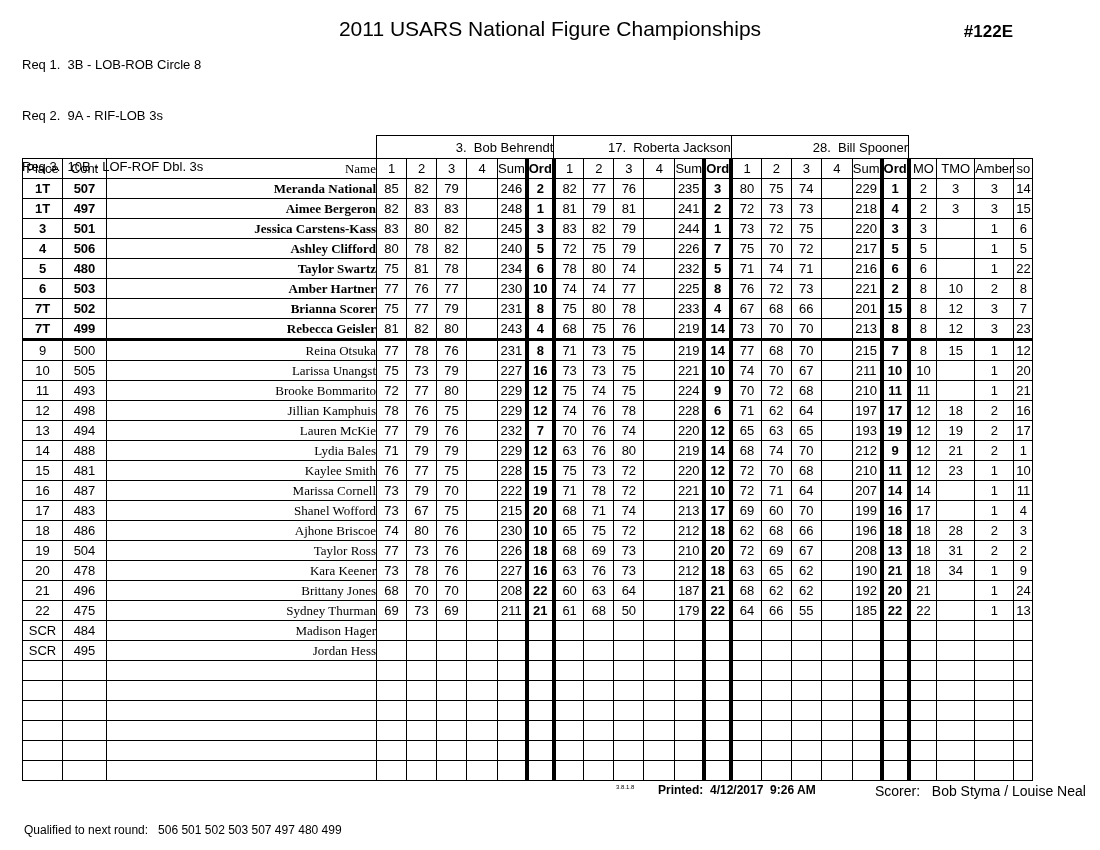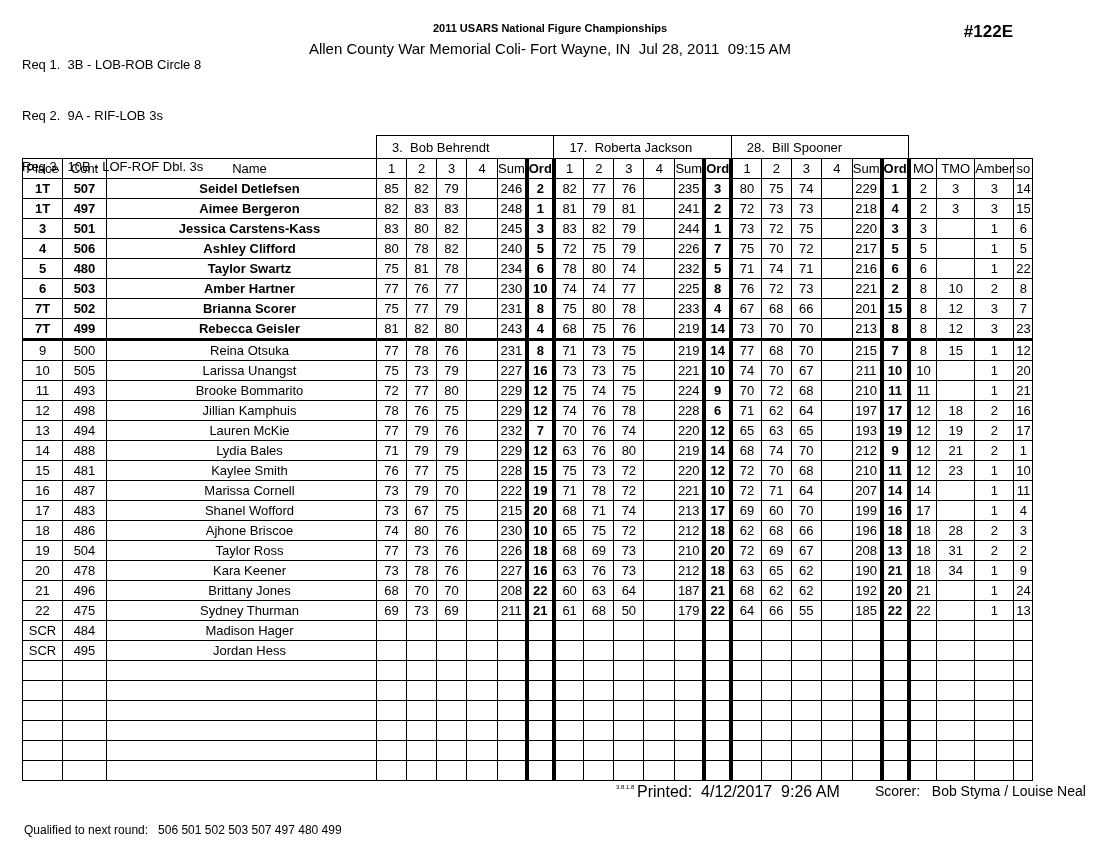--- a/index.html
+++ b/index.html
@@ -2,56 +2,55 @@
 <html><head>
 <meta charset="utf-8">
 <style>
   html,body{margin:0;padding:0}
   body{
     width:1100px;height:850px;background:#fff;color:#000;position:relative;
     font-family:"Liberation Sans",sans-serif;overflow:hidden;
   }
   .reqs{position:absolute;left:22px;top:22px;font-size:13px;line-height:17px;white-space:pre;}
   .titleblock{position:absolute;left:0;top:18px;width:100%;text-align:center;}
-  .t1{font-size:11px;font-weight:bold;line-height:21px;}
+  .t1{font-size:21px;font-weight:normal;line-height:21px;}
   .t2{font-size:15px;line-height:20px;white-space:pre;}
   .t3{font-size:20px;font-weight:bold;line-height:25px;}
   .t4{font-size:15px;line-height:20px;}
   .evnum{position:absolute;top:22px;right:87px;font-size:17px;font-weight:bold;}
 
   table{position:absolute;left:22px;top:135px;border-collapse:collapse;table-layout:fixed;}
   td{
     border:1px solid #000;height:19px;font-size:13px;text-align:center;
     padding:0;overflow:hidden;white-space:pre;vertical-align:middle;
   }
-  td.name{text-align:center;padding-left:16px;}
+  td.name{text-align:right;padding-left:16px;font-family:Liberation Serif, serif;}
   td.ord{border-left:4px solid #000;border-right:4px solid #000;font-weight:bold;}
   thead tr.jrow td{border:none;height:22px;}
-  thead tr.jrow td.judgebox{border:1px solid #000;text-align:left;padding-left:15px;}
+  thead tr.jrow td.judgebox{border:1px solid #000;text-align:right;padding-left:15px;}
   thead tr.hrow td{height:19px;}
   tr.b td:nth-child(1),tr.b td:nth-child(2),tr.b td:nth-child(3){font-weight:bold;}
   tr.cut td{border-bottom:3px solid #000;}
 
   .qualified{position:absolute;left:24px;top:783px;font-size:12px;white-space:pre;margin-top:40px;}
   .version{position:absolute;left:616px;top:784px;font-size:6px;}
-  .printed{position:absolute;left:637px;top:783px;font-size:16px;white-space:pre;}
+  .printed{position:absolute;left:658px;top:783px;font-size:12px;white-space:pre;font-weight:bold;}
   .scorer{position:absolute;left:875px;top:783px;font-size:14px;white-space:pre;}
 </style>
 </head>
 <body>
 
 <div class="reqs">
   <div>Req 1.  3B - LOB-ROB Circle 8</div>
   <div>Req 2.  9A - RIF-LOB 3s</div>
   <div>Req 3.  10B - LOF-ROF Dbl. 3s</div>
 </div>
 
 <div class="titleblock">
   <div class="t1">2011 USARS National Figure Championships</div>
-  <div class="t2">Allen County War Memorial Coli- Fort Wayne, IN  Jul 28, 2011  09:15 AM</div>
 </div>
 
 <div class="evnum">#122E</div>
 
 <table>
   <colgroup>
       <col style="width: 40px;">
       <col style="width: 44px;">
       <col style="width: 270px;">
       <col style="width: 30px;">
@@ -110,21 +109,21 @@
         <td>MO</td>
         <td>TMO</td>
         <td>Amber</td>
         <td>so</td>
       </tr>
   </thead>
   <tbody>
       <tr class="b">
         <td>1T</td>
         <td>507</td>
-        <td class="name">Seidel Detlefsen</td>
+        <td class="name">Meranda National</td>
         <td>85</td>
         <td>82</td>
         <td>79</td>
         <td></td>
         <td>246</td>
         <td class="ord">2</td>
         <td>82</td>
         <td>77</td>
         <td>76</td>
         <td></td>

